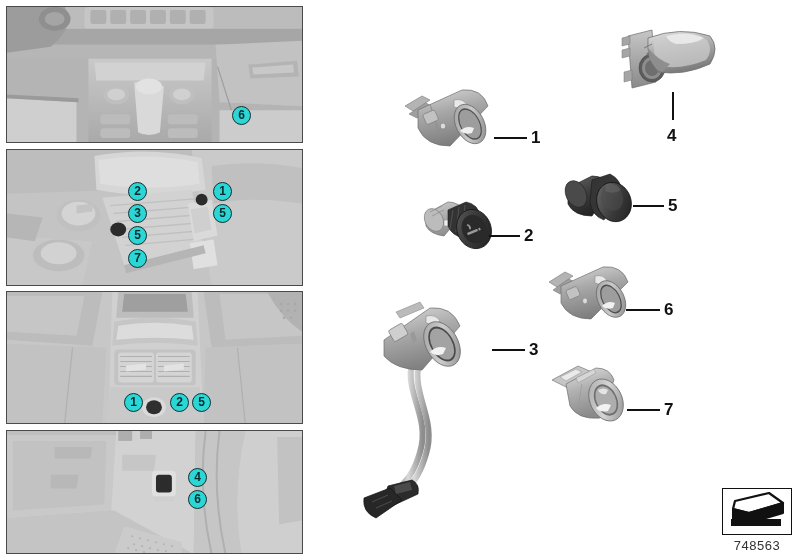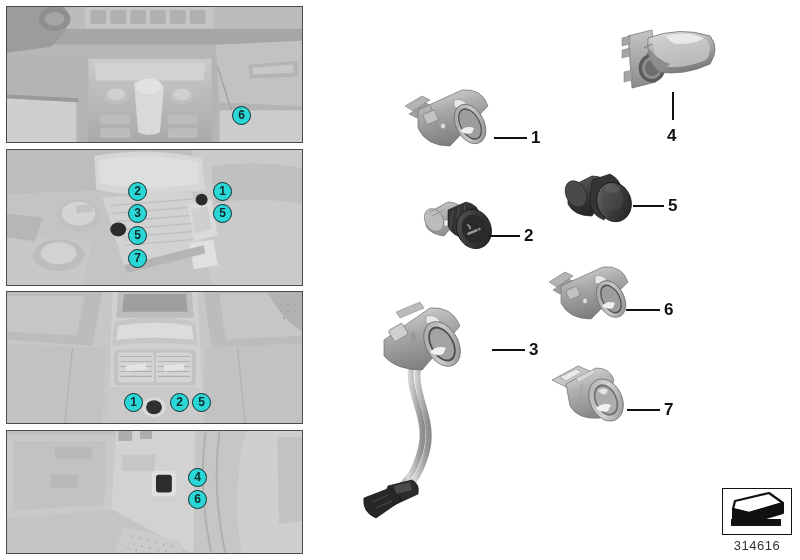--- a/index.html
+++ b/index.html
@@ -555,13 +555,13 @@
 <div class="leader" style="left:627px; top:409px; width:33px;"></div>
 <div class="partnum" style="left:664px; top:400px;">7</div>
 
 <div class="logo-box">
   <svg width="67" height="44" viewBox="0 0 67 44">
     <path d="M10 20 L12 12 L46 4 L60 14 L26 24 Z" fill="#ffffff" stroke="#111" stroke-width="2.2" stroke-linejoin="round"></path>
     <path d="M10 20 L26 24 L60 14 L60 24 L26 34 L10 30 Z" fill="#111" stroke="#111" stroke-width="2" stroke-linejoin="round"></path>
     <path d="M8 30 L58 30 L58 37 L8 37 Z" fill="#111"></path>
   </svg>
 </div>
-<div class="diag-num">314616</div>
+<div class="diag-num">748563</div>
 
 </body></html>

